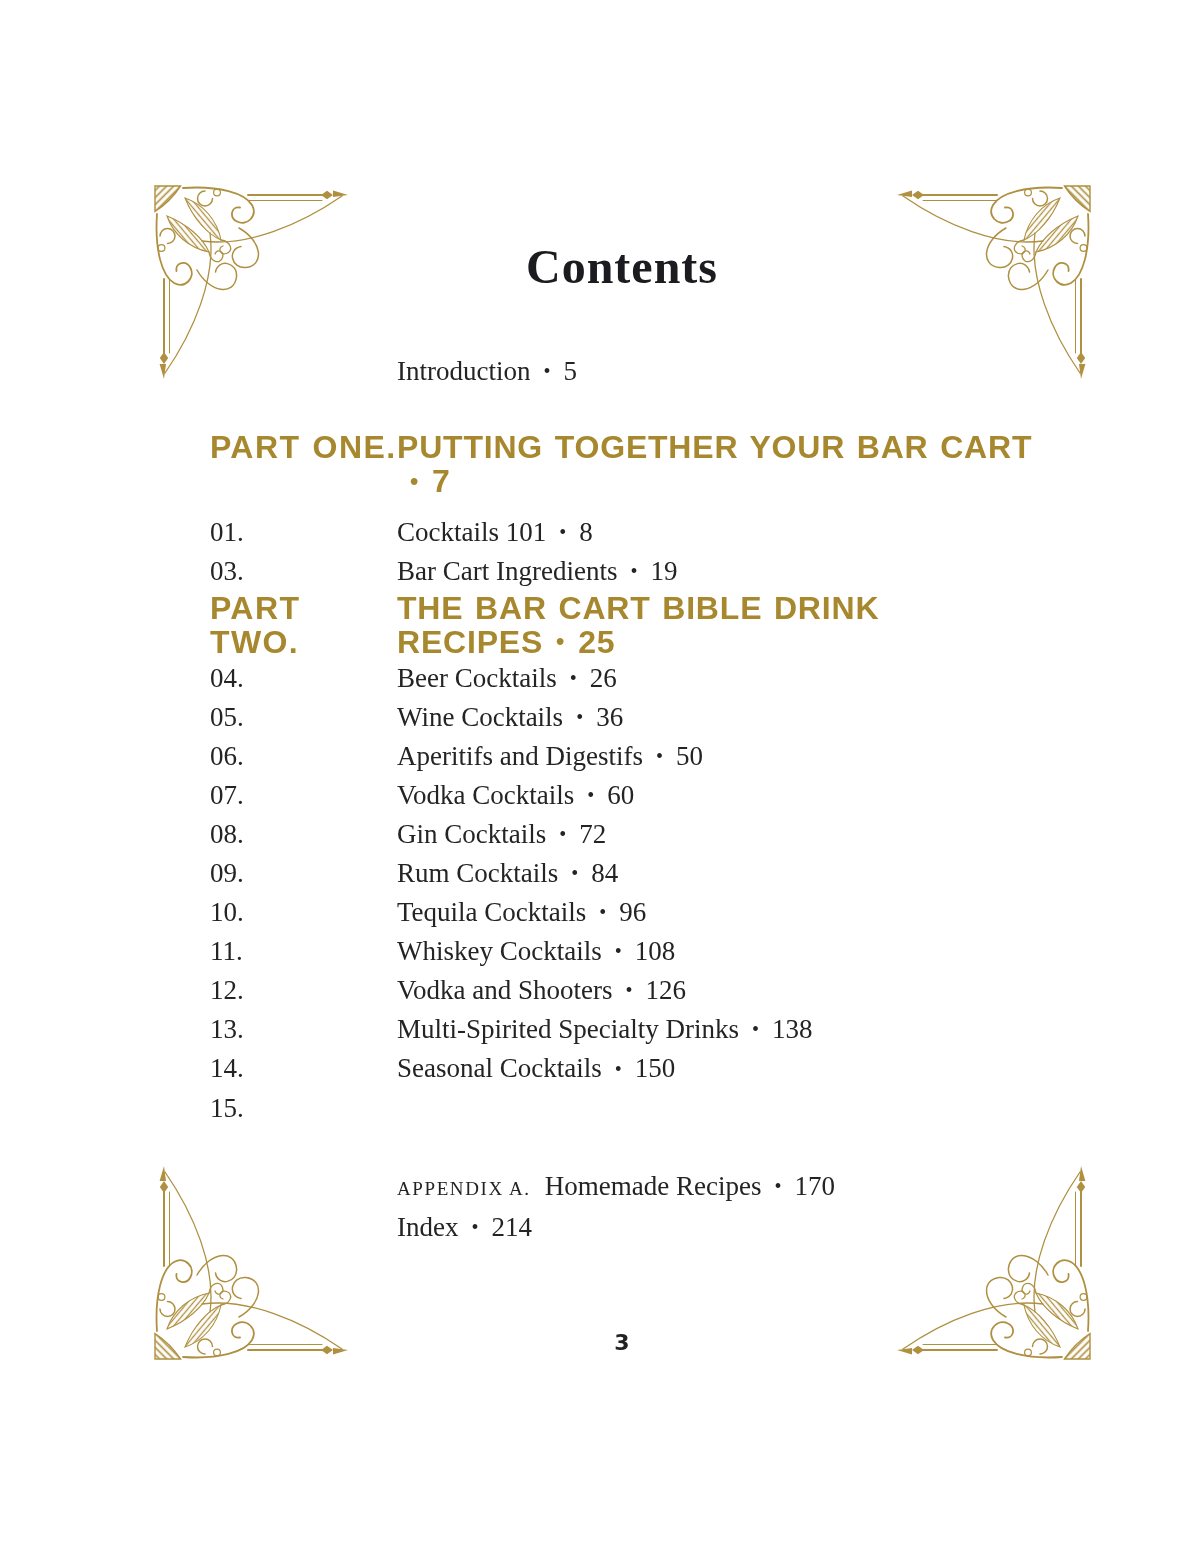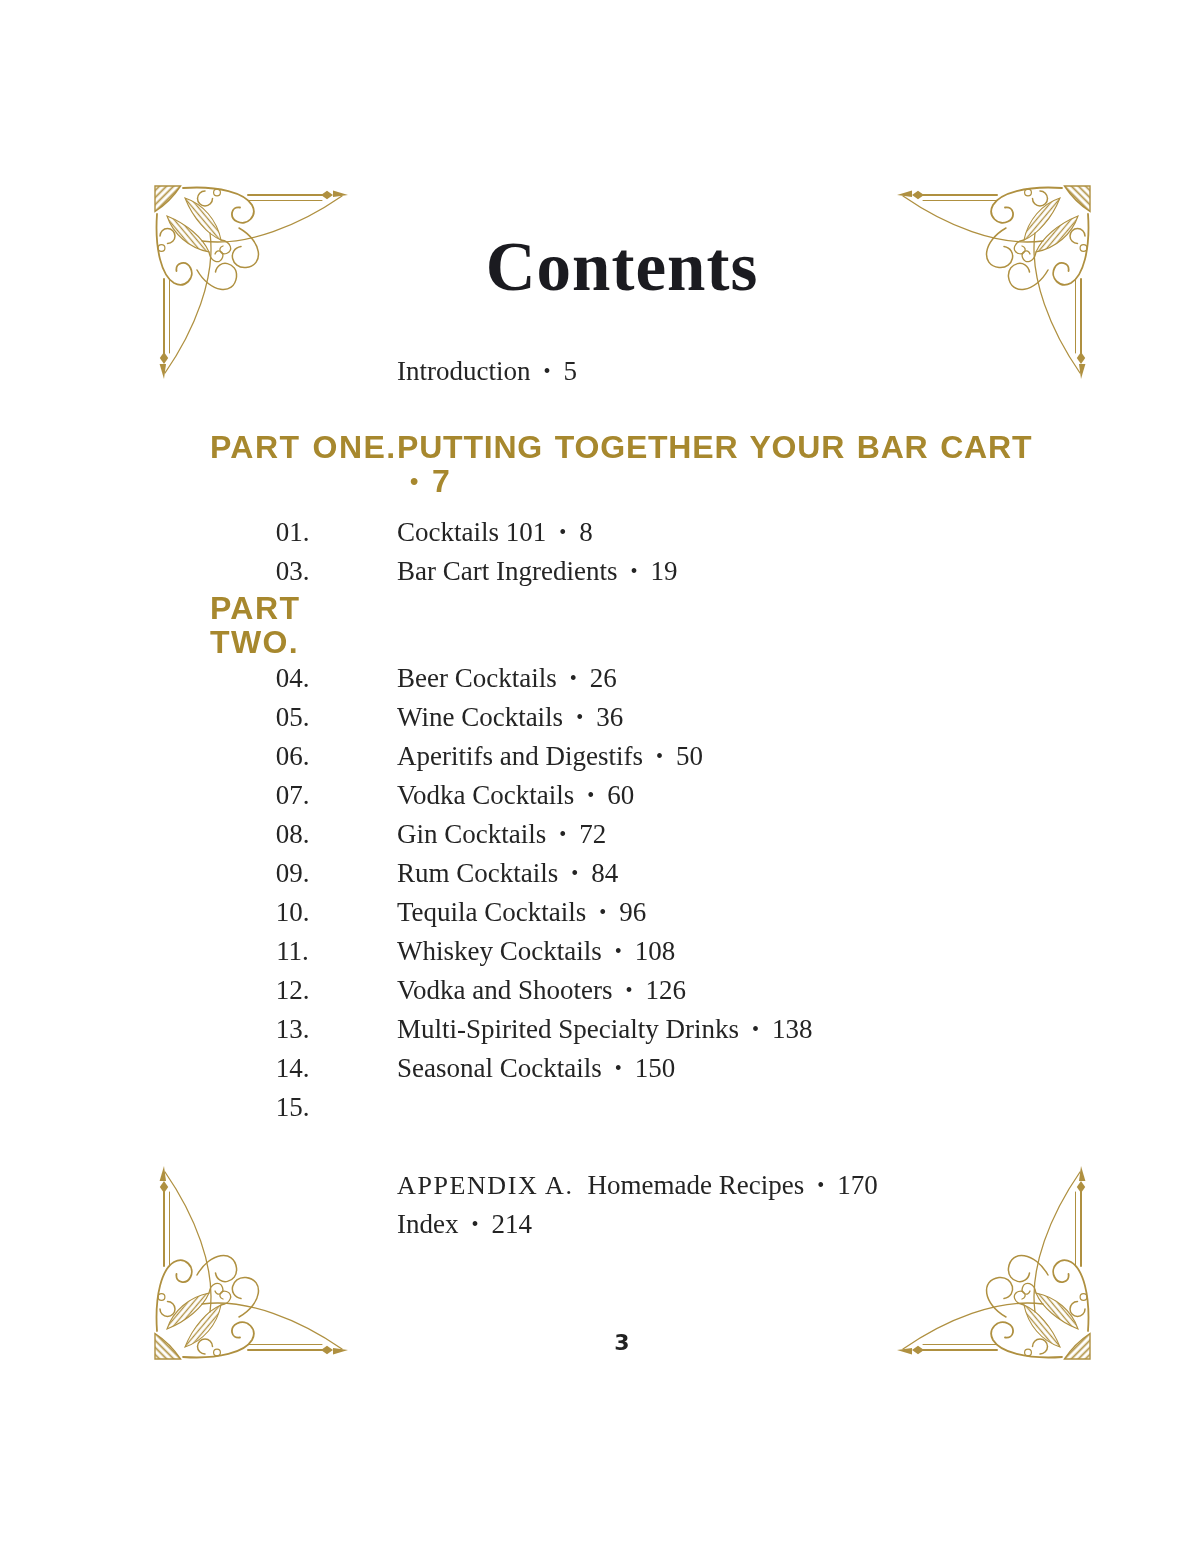--- a/index.html
+++ b/index.html
@@ -26,43 +26,43 @@
   .br{left:897px;top:1166px;transform:scale(-1,-1)}
   .os{stroke:var(--og);fill:none;stroke-linecap:round}
   .of{fill:var(--og);stroke:none}
   .ohA{stroke:var(--og);fill:url(#pA)}
   .ohB{stroke:var(--og);fill:url(#pB)}
   
   .title{
     position:absolute;left:0;top:230px;width:1200px;
     padding-left:44px;text-align:center;
     font-family:"Liberation Serif",serif;
-    font-weight:bold;font-size:69px;line-height:74px;
+    font-weight:bold;font-size:48px;line-height:74px;
     letter-spacing:1px;color:#1b1b20;
   }
   
   .toc{position:absolute;left:0;top:352px;width:1037px}
   .row{font-size:27px;line-height:39px;color:var(--ink);padding-left:210px}
   .flex-row{display:flex}
   .lead{width:187px;flex:none}
-  .num{text-align:center;padding-right:22px}
+  .num{text-align:left;padding-right:22px}
   .indent-row{padding-left:397px}
   .part-row{
     font-family:"Liberation Sans",sans-serif;
     font-weight:bold;color:var(--gold);
     font-size:32px;line-height:34px;letter-spacing:0.8px;word-spacing:2px;
   }
   .part-row .lead{letter-spacing:1.4px}
   .p1{margin-top:39px}
   .c1{margin-top:14px}
   .p2{}
   .c2{}
   .backmatter{margin-top:39px}
   .bullet{display:inline-block;margin:0 13px;font-size:0.74em;vertical-align:0.1em}
-  .applabel{font-size:26px;letter-spacing:1.6px;margin-right:14px}
+  .applabel{font-size:19px;letter-spacing:1.6px;margin-right:14px}
   
   .pagenum{
     position:absolute;left:0;top:1330px;width:1200px;
     padding-left:44px;text-align:center;
     font-family:"DejaVu Sans",sans-serif;font-weight:bold;
     font-size:22px;color:#222222;
   }
 </style>
 </head>
 <body>
@@ -155,20 +155,21 @@
 
 
   <div class="row flex-row chapter">
     <span class="lead num">03.</span>
     <span><span>Bar Cart Ingredients</span><span class="bullet">•</span><span>19</span></span>
   </div>
 </div>
 
     <div class="row flex-row part-row p2">
       <span class="lead">PART TWO.</span>
+      <span><span>THE BAR CART BIBLE DRINK RECIPES</span><span class="bullet">•</span><span>25</span></span>
     </div>
 
     <div class="chapters c2">
   <div class="row flex-row chapter">
     <span class="lead num">04.</span>
     <span><span>Beer Cocktails</span><span class="bullet">•</span><span>26</span></span>
   </div>
 
   <div class="row flex-row chapter">
     <span class="lead num">05.</span>

